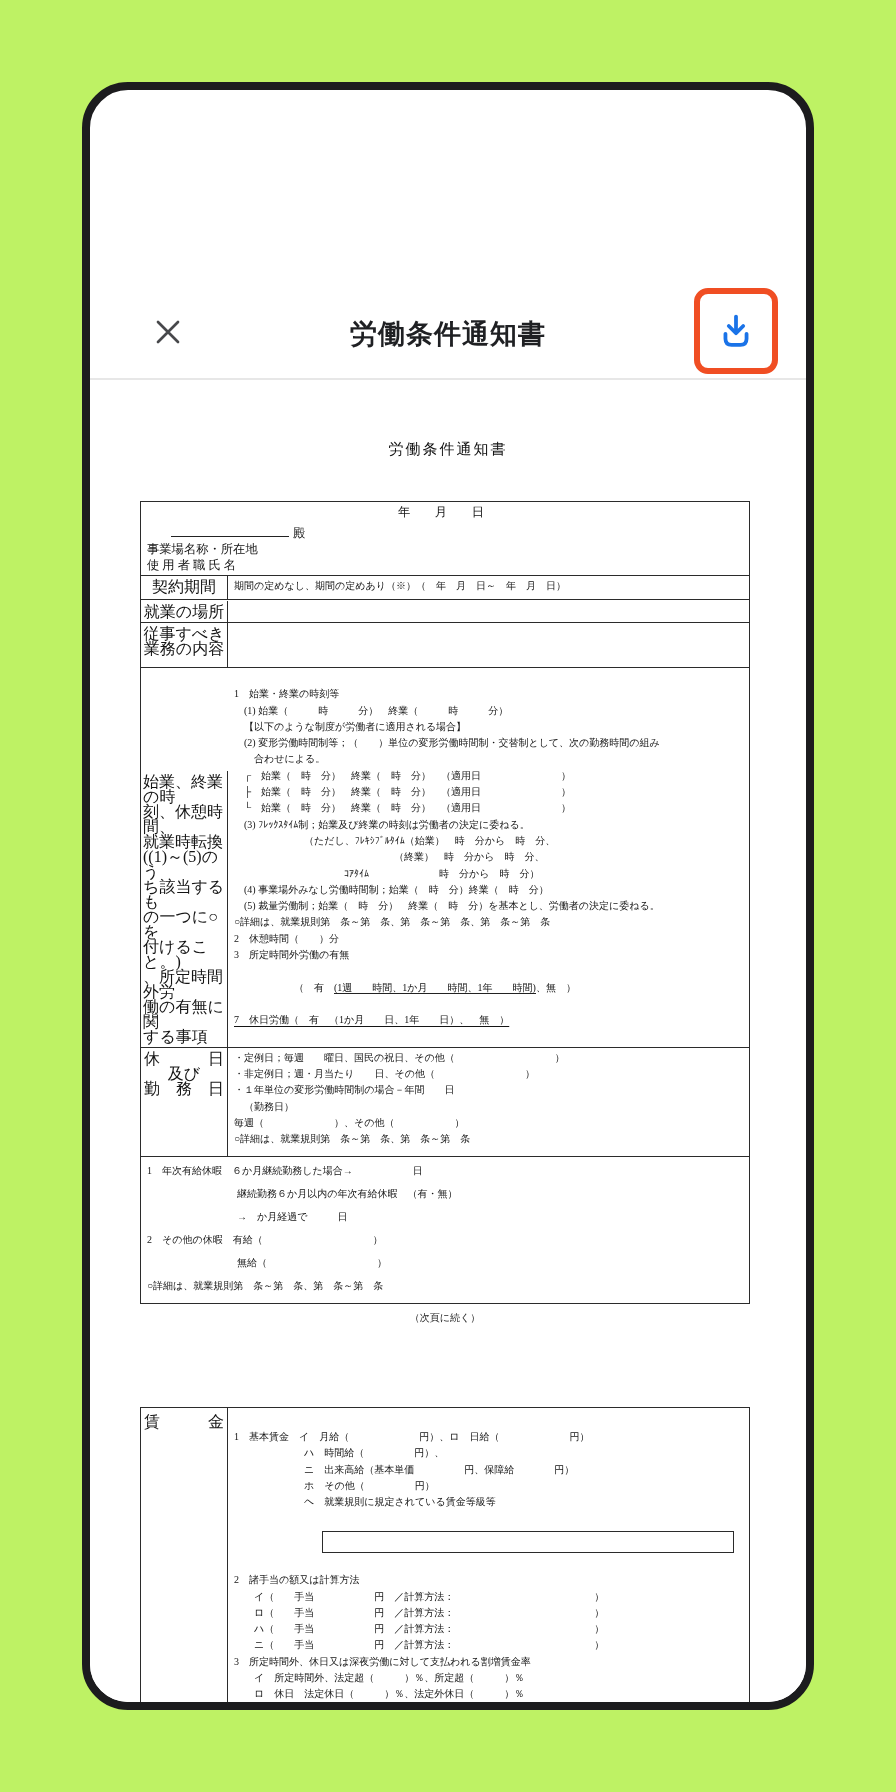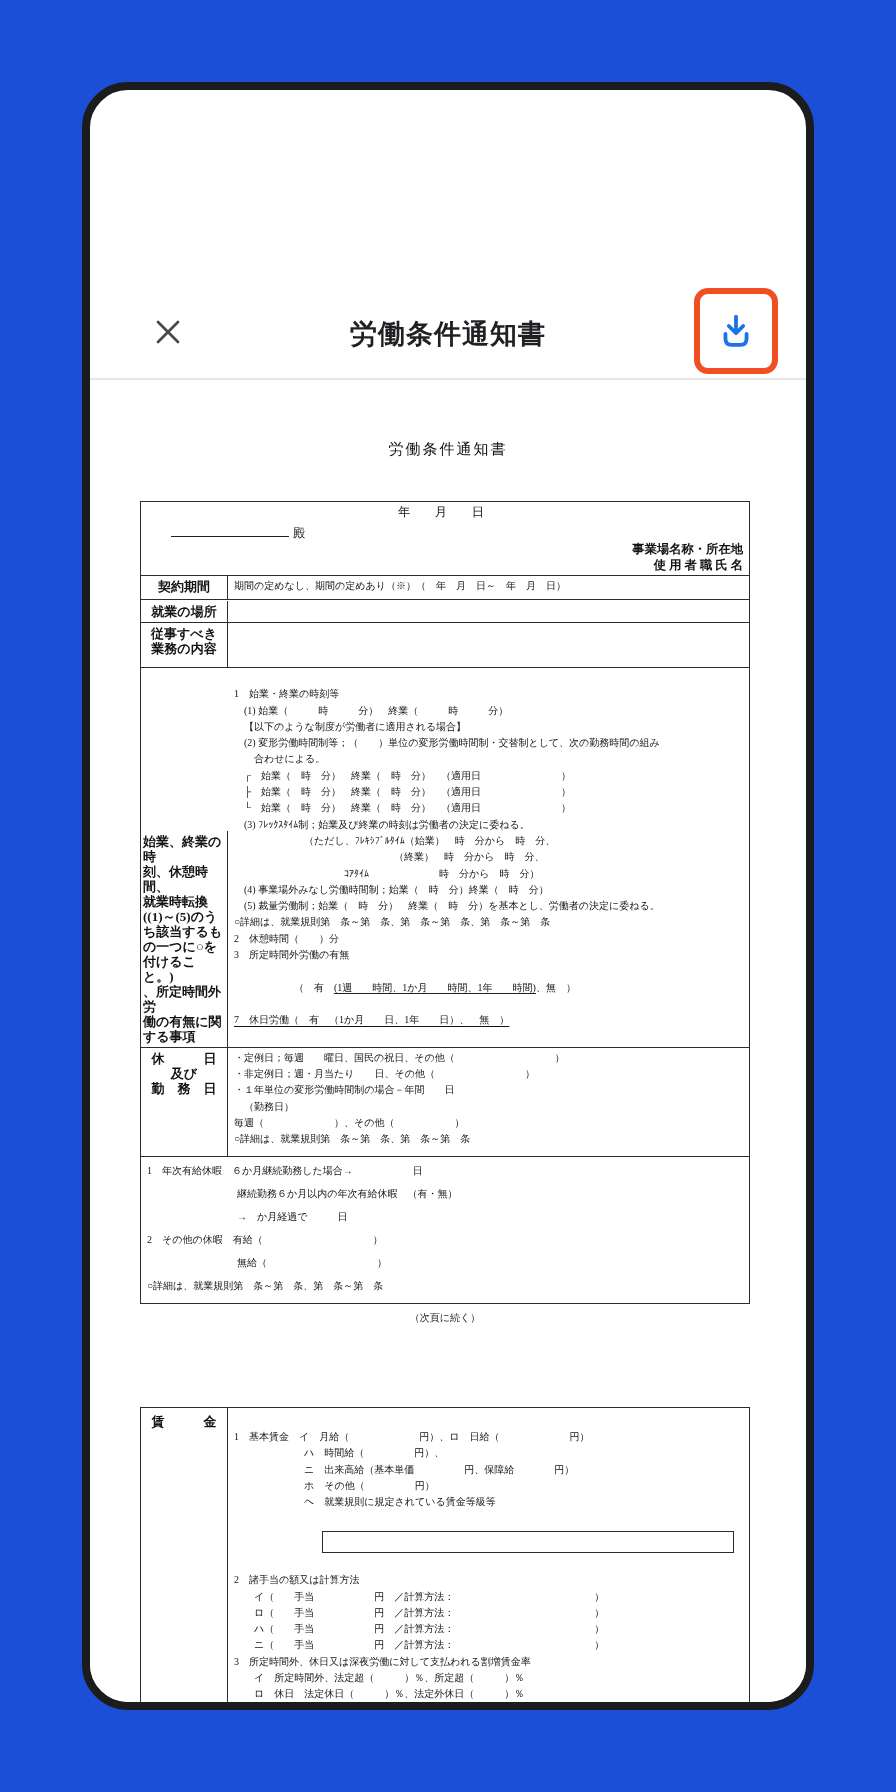--- a/index.html
+++ b/index.html
@@ -1,18 +1,18 @@
 <!DOCTYPE html>
 <html><head>
 <meta charset="utf-8">
 <style>
   * { margin:0; padding:0; box-sizing:border-box; }
   html,body { background:#ffffff; width:896px; height:1792px; font-family:"Liberation Sans","DejaVu Sans",sans-serif; }
 
-  .stage { position:relative; width:896px; height:1792px; background:#1d4ed8; }
+  .stage { position:relative; width:896px; height:1792px; background:#bef264; }
 
   .phone { position:absolute; left:82px; top:82px; width:732px; height:1628px;
            border:8px solid #1c1c1e; border-radius:46px; background:#ffffff; overflow:hidden; }
 
   
   .hdr-close { position:absolute; left:58px; top:222px; width:40px; height:40px; cursor:pointer;
                display:flex; align-items:center; justify-content:center; }
   .hdr-title { position:absolute; left:0; top:226px; width:100%; text-align:center;
                font-size:27px; font-weight:700; color:#1f2023; letter-spacing:1px; }
   .dl-box { position:absolute; right:28px; top:198px; width:84px; height:86px;
@@ -22,33 +22,33 @@
 
   
   .doc { position:absolute; left:0; top:290px; width:716px; height:1338px; overflow:hidden;
          background:#fff; font-family:"Liberation Serif","DejaVu Serif",serif; color:#141414; }
   .doc-title { margin-top:60px; text-align:center; font-size:15px; letter-spacing:2px; color:#111; }
 
   .tbl { width:610px; margin-left:50px; margin-top:42px; border:1.5px solid #2b2b2b; }
   .row { display:flex; border-top:1px solid #2b2b2b; }
   .row.first { border-top:none; }
   .lbl { width:87px; flex:none; border-right:1px solid #2b2b2b; padding:3px 2px;
-         font-size:13px; line-height:15px; white-space:pre-line;font-weight:bold; }
+         font-size:16px; line-height:15px; white-space:pre-line; }
   .lbl.c { text-align:center; }
   .val { flex:1; padding:2px 6px; font-size:10px; line-height:16.3px; white-space:pre-line; overflow:hidden; }
   .val.lh23 { line-height:23px; }
 
   .r0 { min-height:67px; } .r1 { min-height:24px; } .r2 { min-height:23px;align-items:center; }
   .r3 { min-height:45px;justify-content:center; } .r4 { min-height:352px;align-items:flex-end; } .r5 { min-height:109px; } .r6 { min-height:147px; }
 
   .head-cell { flex:1; padding:2px 6px; font-size:12.3px; line-height:16px; }
   .date-line { text-align:center; padding-right:8px; white-space:pre-line; }
   .addr-line { margin-left:24px; margin-top:4px; }
   .blank-line { display:inline-block; width:118px; height:13px; border-bottom:1.2px solid #222; margin-right:4px; }
-  .ctr { text-align:right; white-space:pre-line;font-weight:bold; }
+  .ctr { text-align:left; white-space:pre-line; }
 
   .u-part { border-bottom:1.1px solid #222; }
   .u-line { text-decoration:underline; text-underline-offset:3px; }
 
   .continued { width:610px; margin-left:50px; margin-top:7px; text-align:center; font-size:10px; color:#222; }
 
   .tbl2 { width:610px; margin-left:50px; margin-top:82px; border:1.5px solid #2b2b2b; border-bottom:none; display:flex; }
   .tbl2 .lbl { border-right:1px solid #2b2b2b; padding-top:6px; }
   .tbl2 .val { padding-top:5px; }
   .wage-box { width:412px; height:22px; margin:4px 0 3px 88px; border:1.2px solid #2b2b2b; }

